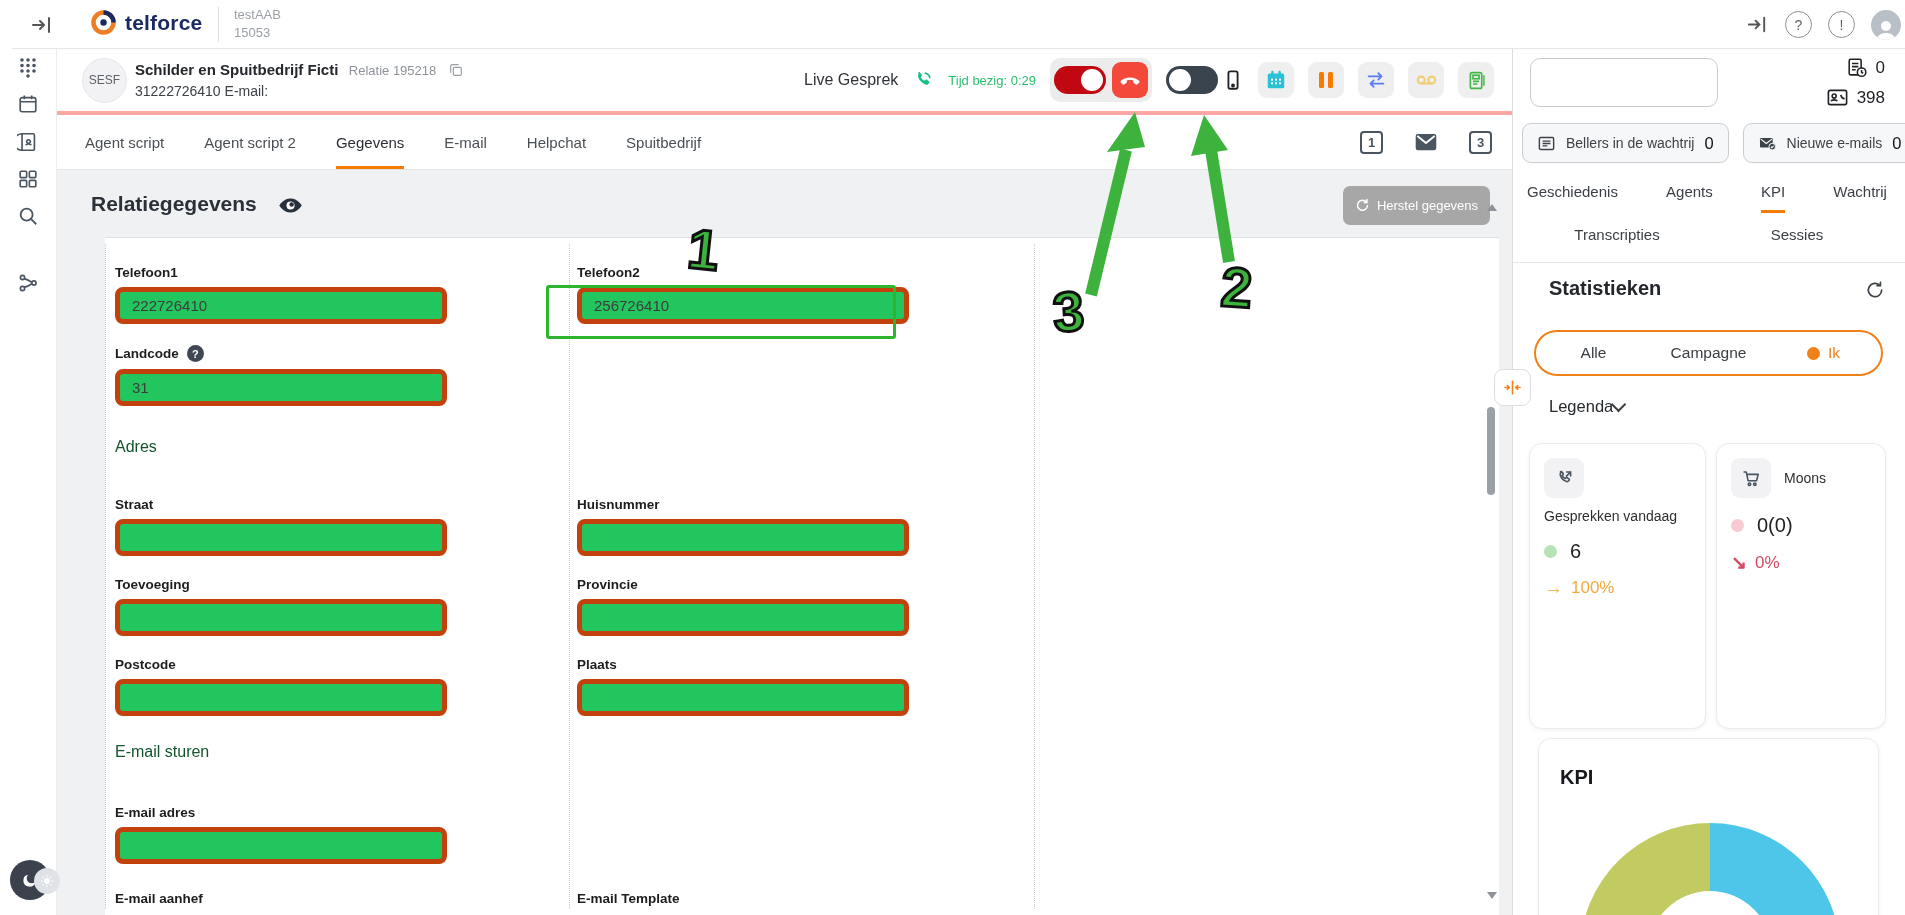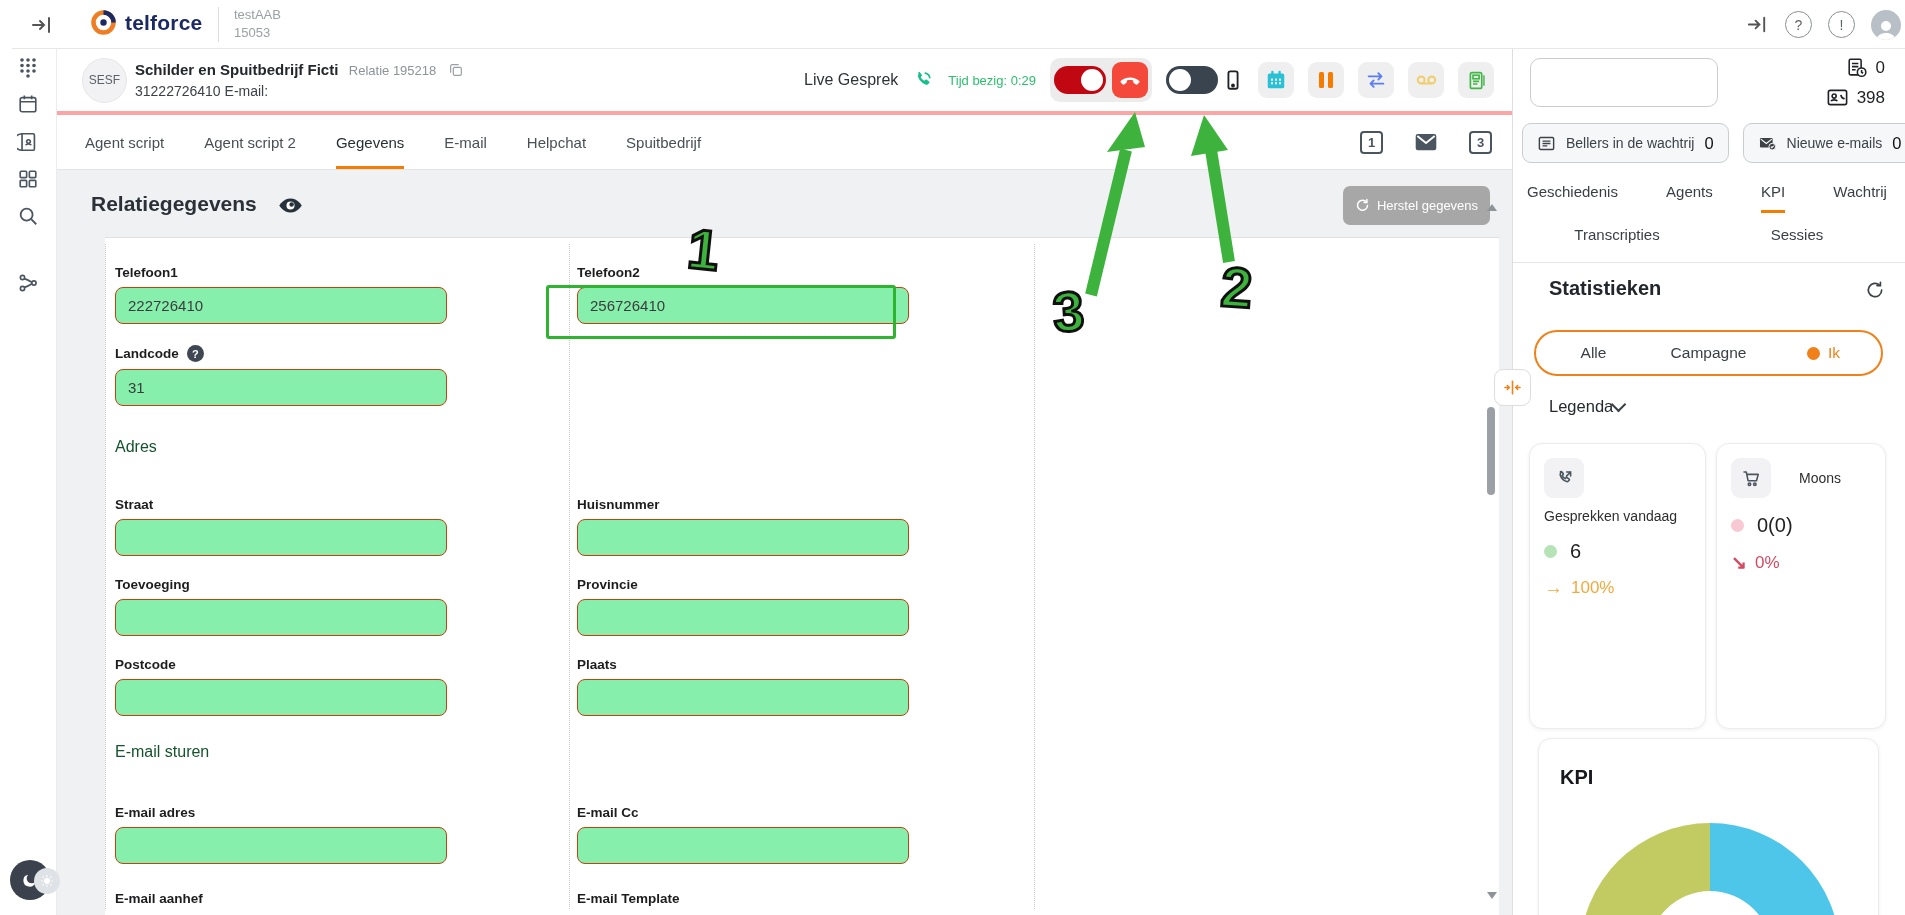--- a/index.html
+++ b/index.html
@@ -60,21 +60,21 @@
 
   
   .content { position:absolute; left:57px; top:170px; width:1455px; height:745px; background:#f0f1f2; z-index:2; overflow:hidden; }
   .page-title-row { position:absolute; left:34px; top:22px; display:flex; gap:20px; }
   .page-title { font-size:21px; font-weight:700; color:#2b3138; }
   .restore-btn { position:absolute; left:1286px; top:16px; width:147px; height:39px; background:#a7a7a7; border:none; border-radius:7px; color:#fff; font-size:13px; font-family:inherit; display:flex; align-items:center; justify-content:center; gap:7px; cursor:pointer; }
   .panel { position:absolute; left:26px; top:67px; width:1394px; height:678px; background:#fff; border-top:1px solid #e0e0e0;margin-left:22px; }
   .vdots { position:absolute; top:6px; bottom:6px; width:0; border-left:1px dotted #c9c9c9; }
   .fblock { position:absolute; width:332px; }
   .flabel { font-size:13.5px; font-weight:700; color:#1d1d1f; margin-bottom:7px; display:flex; align-items:center; }
-  .finput { width:100%; height:37px; border:1px solid #c2410c; border-radius:8px; background:#86efac; font-family:inherit; font-size:15px; color:#3c3c3c; padding:0 12px; outline:none; }
+  .finput { width:100%; height:37px; border:5px solid #c2410c; border-radius:8px; background:#22c55e; font-family:inherit; font-size:15px; color:#3c3c3c; padding:0 12px; outline:none; }
   .help-dot { width:17px; height:17px; border-radius:50%; background:#3f4752; color:#fff; font-size:11px; font-weight:700; display:inline-flex; align-items:center; justify-content:center; margin-left:8px; cursor:pointer; }
   .section-h { position:absolute; font-size:16px; font-weight:400; color:#14532d; }
   
   .sb-thumb { position:absolute; left:1430px; top:237px; width:8px; height:88px; background:#9aa0a6; border-radius:4px; cursor:pointer; }
   .sb-arrow { position:absolute; left:1430px; width:0; height:0; border-left:5px solid transparent; border-right:5px solid transparent; cursor:pointer; }
   .sb-up { top:34px; border-bottom:7px solid #8d9399; }
   .sb-down { top:722px; border-top:7px solid #8d9399; }
 
   
   .sidebar { position:absolute; left:1512px; top:49px; width:393px; height:866px; background:#fff; border-left:1px solid #dedede; z-index:3; }
@@ -411,24 +411,20 @@
         <input class="finput" value="" style="">
       </div>
       <div class="fblock" style="left:472px; top:339px;">
         <div class="flabel">Provincie</div>
         <input class="finput" value="" style="">
       </div>
       <div class="fblock" style="left:472px; top:419px;">
         <div class="flabel">Plaats</div>
         <input class="finput" value="" style="">
       </div>
-      <div class="fblock" style="left:472px; top:567px;">
-        <div class="flabel">E-mail Cc</div>
-        <input class="finput" value="" style="">
-      </div>
       <div class="fblock" style="left:472px; top:653px;">
         <div class="flabel">E-mail Template</div>
       </div>
     </div>
 
     <div class="sb-arrow sb-up"></div>
     <div class="sb-thumb"></div>
     <div class="sb-arrow sb-down"></div>
   </div>
 
@@ -537,21 +533,21 @@
         </div>
         <div class="trend-row trend-up">
           <span class="trend-arrow">→</span>
           <span>100%</span>
         </div>
       </div>
     </div>
 
     <div class="scard scard2">
       <div style="padding:14px 14px 0;">
-        <div style="display:flex; align-items:center; gap:28px;">
+        <div style="display:flex; align-items:center; gap:13px;">
           <div class="icon-sq">
             <svg viewBox="0 0 24 24" width="21" height="21" fill="none" stroke="#4a5560" stroke-width="1.8" stroke-linecap="round" stroke-linejoin="round">
                 <path d="M3.5 4.5H6l2.1 10h9.6l2-7.2H7"></path>
                 <circle cx="9.7" cy="18.6" r="1.4"></circle>
                 <circle cx="15.8" cy="18.6" r="1.4"></circle>
               </svg>
           </div>
           <span class="scard-title">Moons</span>
         </div>
         <div class="val-row">

